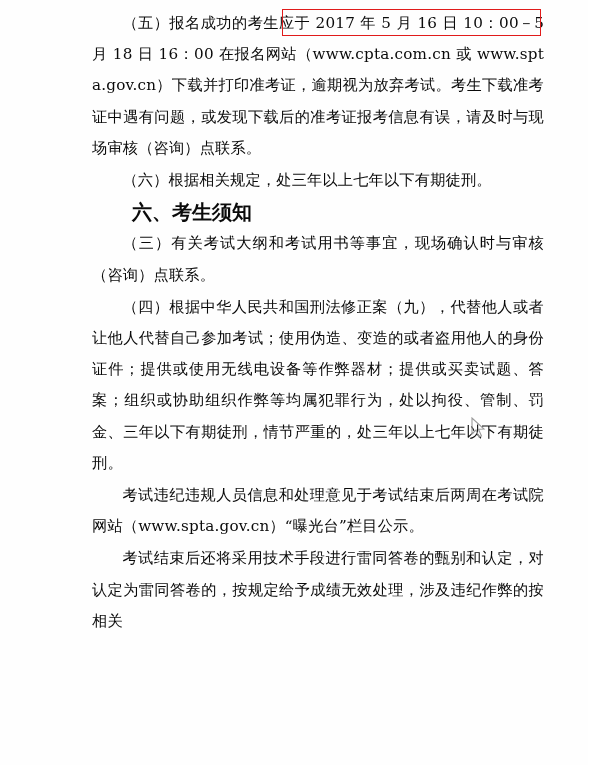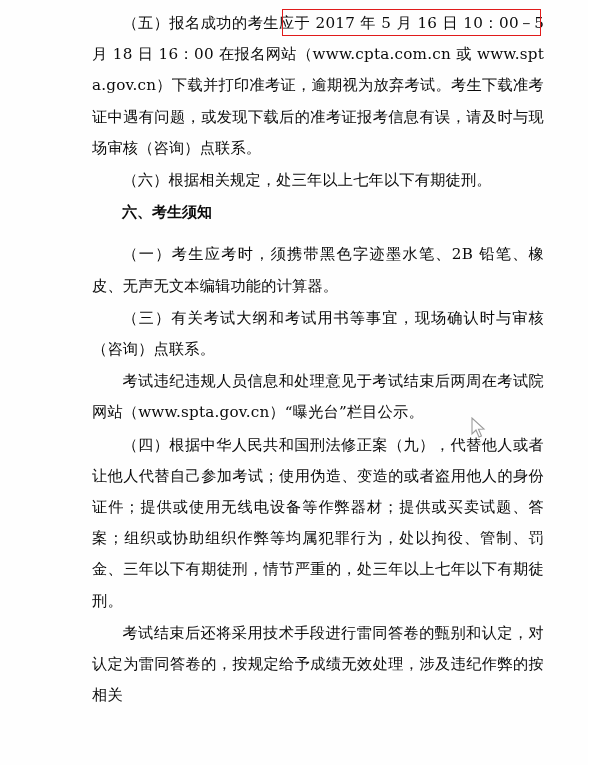--- a/index.html
+++ b/index.html
@@ -36,23 +36,23 @@
     text-align: justify;
     text-justify: inter-ideograph;
     word-break: break-all;
   }
   p.indent {
     text-indent: 2em;
   }
   p.heading {
     text-indent: 2em;
     font-weight: bold;
-    font-size: 15px;
+    font-size: 20px;
     line-height: 31.2px;
-    margin: 0 0 11px 0;
+    margin: 0 0 0 0;
   }
   .hl-box {
     position: absolute;
     left: 282px;
     top: 9px;
     width: 259px;
     height: 27px;
     border: 1.6px solid #e01b1b;
     box-sizing: border-box;
     pointer-events: none;
@@ -68,24 +68,23 @@
   .cursor svg { display: block; }
 </style>
 </head>
 <body>
 
 <div class="page">
   <div class="content">
     <p class="para indent">（五）报名成功的考生应于 2017 年 5 月 16 日 10：00－5 月 18 日 16：00 在报名网站（www.cpta.com.cn 或 www.spta.gov.cn）下载并打印准考证，逾期视为放弃考试。考生下载准考证中遇有问题，或发现下载后的准考证报考信息有误，请及时与现场审核（咨询）点联系。</p>
     <p class="para indent">（六）根据相关规定，处三年以上七年以下有期徒刑。</p>
     <p class="heading">六、考生须知</p>
-    <p class="para indent">（一）考生应考时，须携带黑色字迹墨水笔、2B 铅笔、橡皮、无声无文本编辑功能的计算器。</p>
     <p class="para indent">（三）有关考试大纲和考试用书等事宜，现场确认时与审核（咨询）点联系。</p>
+    <p class="para indent">（四）根据中华人民共和国刑法修正案（九），代替他人或者让他人代替自己参加考试；使用伪造、变造的或者盗用他人的身份证件；提供或使用无线电设备等作弊器材；提供或买卖试题、答案；组织或协助组织作弊等均属犯罪行为，处以拘役、管制、罚金、三年以下有期徒刑，情节严重的，处三年以上七年以下有期徒刑。</p>
     <p class="para indent">考试违纪违规人员信息和处理意见于考试结束后两周在考试院网站（www.spta.gov.cn）“曝光台”栏目公示。</p>
-    <p class="para indent">（四）根据中华人民共和国刑法修正案（九），代替他人或者让他人代替自己参加考试；使用伪造、变造的或者盗用他人的身份证件；提供或使用无线电设备等作弊器材；提供或买卖试题、答案；组织或协助组织作弊等均属犯罪行为，处以拘役、管制、罚金、三年以下有期徒刑，情节严重的，处三年以上七年以下有期徒刑。</p>
     <p class="para indent">考试结束后还将采用技术手段进行雷同答卷的甄别和认定，对认定为雷同答卷的，按规定给予成绩无效处理，涉及违纪作弊的按相关</p>
   </div>
 
   <div class="hl-box"></div>
 
   <div class="cursor">
     <svg width="16" height="22" viewBox="0 0 16 22">
       <path d="M1 1 L1 17 L5 13 L8 20 L10.5 19 L7.5 12.2 L13 12 Z" fill="none" stroke="#9a9a9a" stroke-width="1.1"></path>
     </svg>
   </div>

